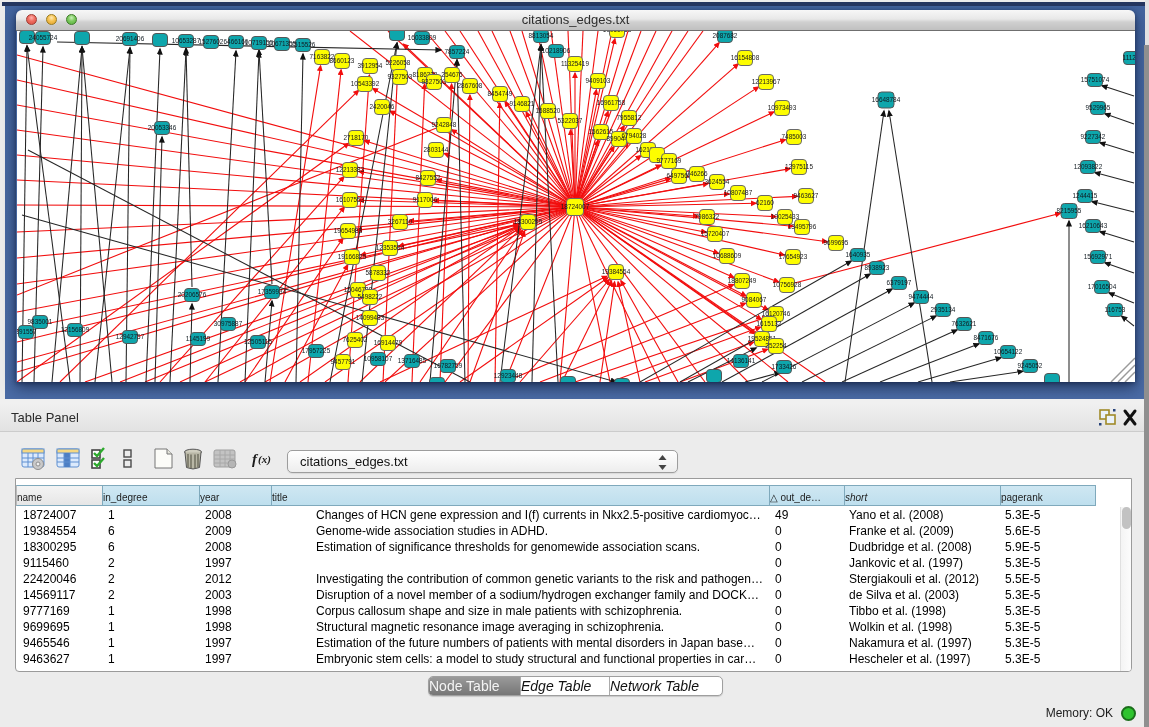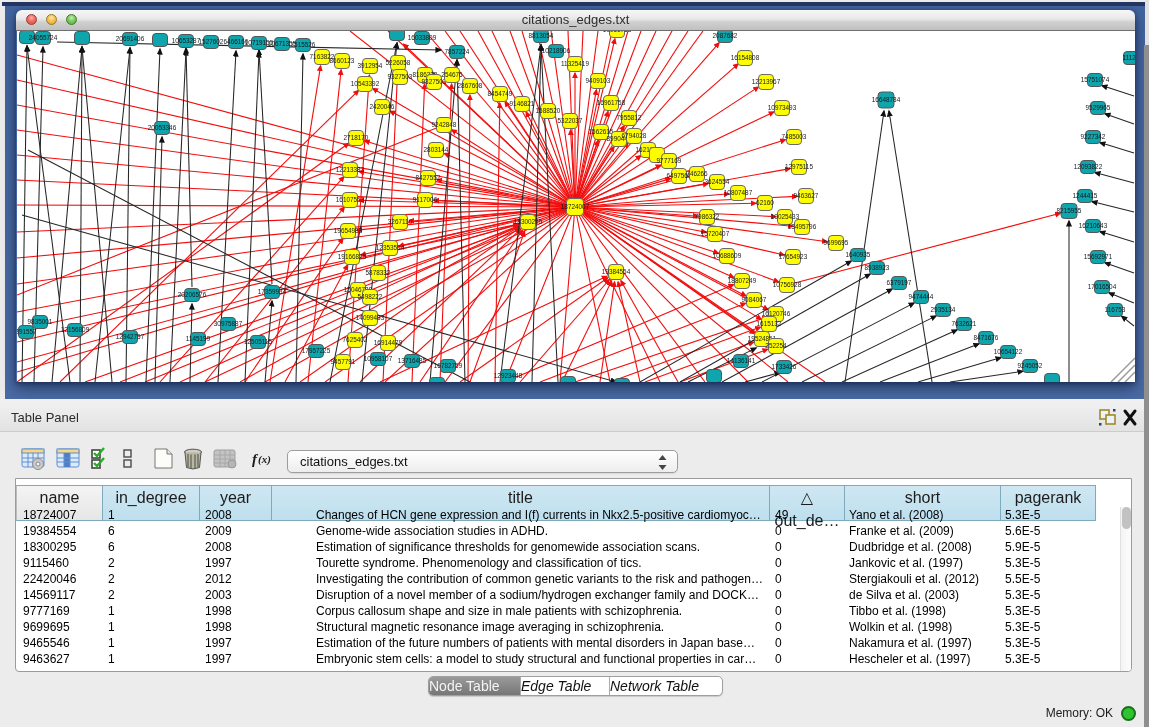--- a/index.html
+++ b/index.html
@@ -27,23 +27,23 @@
 #panelbar { position:absolute; left:0; top:404px; width:1144px; height:28px;
   background:linear-gradient(180deg,#f0f0f0,#e2e2e2); border-bottom:1px solid #cccccc; }
 #panelbar .t { position:absolute; left:11px; top:6px; font-size:13px; color:#2b2b2b; }
 #toolbar { position:absolute; left:0; top:432px; width:1144px; height:46px; background:#ececec; }
 #combo { position:absolute; left:287px; top:18px; width:391px; height:23px;
   border:1px solid #9d9d9d; border-radius:5px;
   background:linear-gradient(180deg,#ffffff,#ededed); box-shadow:0 1px 1px rgba(0,0,0,0.08);
   font-size:13px; color:#111; line-height:21px; padding-left:12px; }
 #tablebox { position:absolute; left:15px; top:478px; width:1117px; height:194px;
   background:#ffffff; border:1px solid #9b9b9b; border-radius:0 0 4px 4px; overflow:hidden; }
-.hd { position:absolute; top:6px; height:36px; background:linear-gradient(180deg,#cfe7f2,#bedfee);
+.hd { position:absolute; top:6px; height:21px; background:linear-gradient(180deg,#cfe7f2,#bedfee);
   border-right:1px solid #7fa9bc; border-top:1px solid #7fa9bc; border-bottom:1px solid #7fa9bc;
-  font-size:16px; color:#1c1c1c; text-align:center; line-height:23px; }
+  font-size:10px; color:#1c1c1c; text-align:left; line-height:23px; }
 .row { position:absolute; left:0; width:1117px; height:16px; font-size:12px; color:#000; }
 .row span { position:absolute; top:0; height:16px; line-height:15px; white-space:nowrap; overflow:hidden; }
 .c0 { left:7px;  width:90px; }
 .c1 { left:92px; width:95px; }
 .c2 { left:189px; width:70px; }
 .c3 { left:264px; width:492px;margin-left:36px; }
 .c4 { left:759px; width:70px; }
 .c5 { left:833px; width:150px; }
 .c6 { left:989px; width:90px; }
 #vscroll { position:absolute; left:1104px; top:28px; width:12px; height:164px;
@@ -589,21 +589,21 @@
         <path d="M4.5 15 L8.5 10 H0.5 Z" fill="#444"></path>
       </svg>
     </div>
   </div>
   <div id="tablebox">
     <div class="hd" style="left:0px;   width:87px;  background:linear-gradient(180deg,#f4f4f4,#e6e6e6); border-left:1px solid #bcbcbc;">name</div>
     <div class="hd" style="left:87px;  width:97px;">in_degree</div>
     <div class="hd" style="left:184px; width:72px;">year</div>
     <div class="hd" style="left:256px; width:498px;">title</div>
     <div class="hd" style="left:754px; width:75px;">△ out_de…</div>
-    <div class="hd" style="left:829px; width:156px;">short</div>
+    <div class="hd" style="left:829px; width:156px;font-style:italic;">short</div>
     <div class="hd" style="left:985px; width:95px;">pagerank</div>
     <div class="row" style="top:29px">
 <span class="c0">18724007</span>
         <span class="c1">1</span>
         <span class="c2">2008</span>
 <span class="c3">Changes of HCN gene expression and I(f) currents in Nkx2.5-positive cardiomyoc…</span>
         <span class="c4">49</span>
         <span class="c5">Yano et al. (2008)</span>
 <span class="c6">5.3E-5</span>
       </div>
@@ -622,21 +622,20 @@
         <span class="c2">2008</span>
 <span class="c3">Estimation of significance thresholds for genomewide association scans.</span>
         <span class="c4">0</span>
         <span class="c5">Dudbridge et al. (2008)</span>
 <span class="c6">5.9E-5</span>
       </div>
       <div class="row" style="top:77px">
 <span class="c0">9115460</span>
         <span class="c1">2</span>
         <span class="c2">1997</span>
-<span class="c3">Tourette syndrome. Phenomenology and classification of tics.</span>
         <span class="c4">0</span>
         <span class="c5">Jankovic et al. (1997)</span>
 <span class="c6">5.3E-5</span>
       </div>
       <div class="row" style="top:93px">
 <span class="c0">22420046</span>
         <span class="c1">2</span>
         <span class="c2">2012</span>
 <span class="c3">Investigating the contribution of common genetic variants to the risk and pathogen…</span>
         <span class="c4">0</span>

